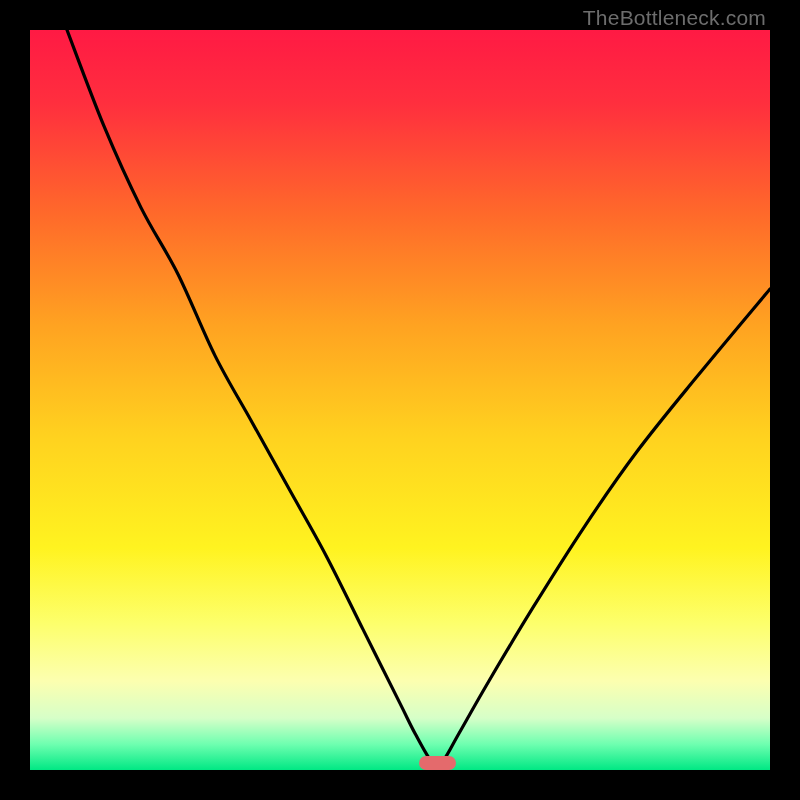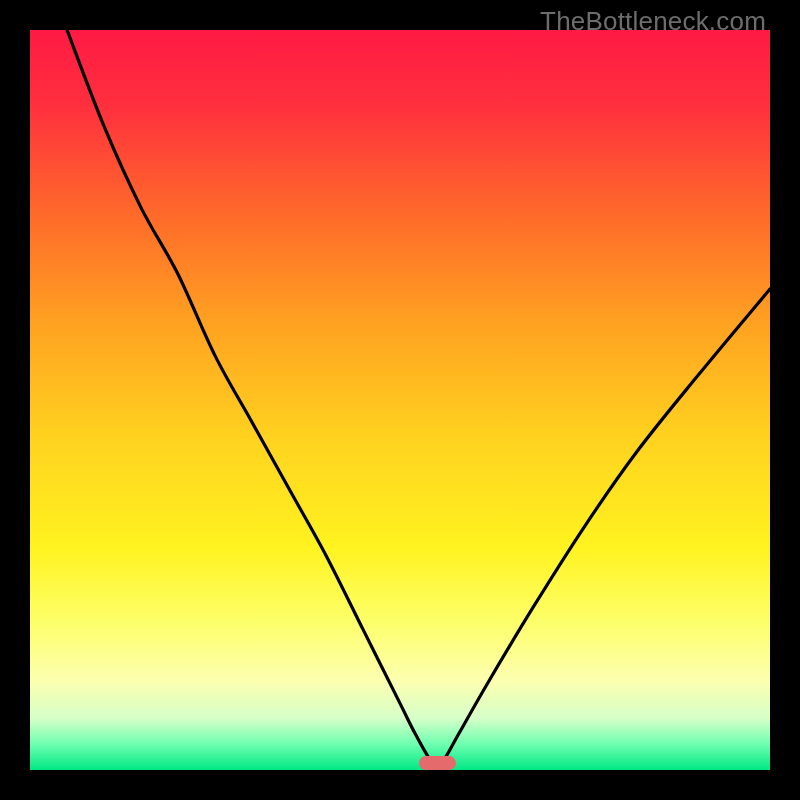--- a/index.html
+++ b/index.html
@@ -27,21 +27,21 @@
   }
   .gradient-bg {
     position: absolute;
     left: 0; top: 0; right: 0; bottom: 0;
   }
   .watermark {
     position: absolute;
     top: 6px;
     right: 34px;
     color: #6d6d6d;
-    font-size: 26px;
+    font-size: 21px;
     font-weight: 500;
     letter-spacing: 0.2px;
   }
   .marker {
     position: absolute;
     height: 14px;
     border-radius: 7px;
   }
   svg.curve {
     position: absolute;

